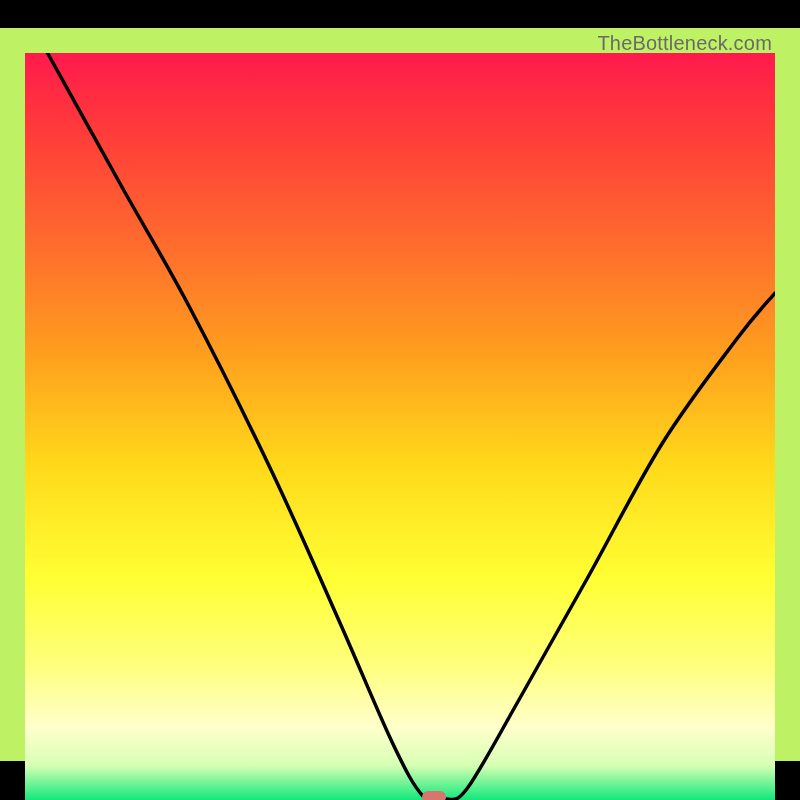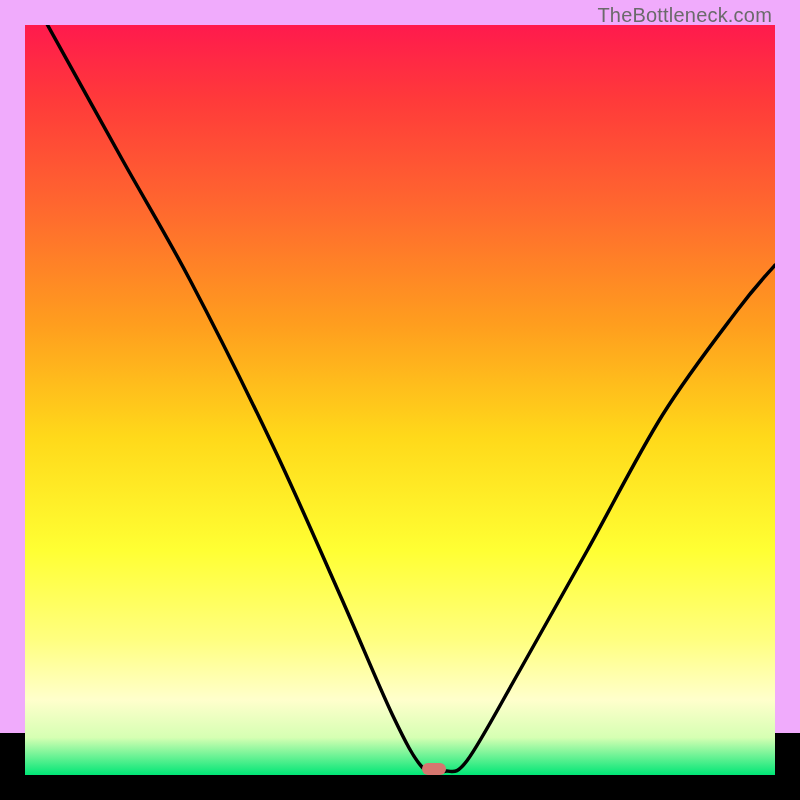--- a/index.html
+++ b/index.html
@@ -8,21 +8,22 @@
     width: 800px;
     height: 800px;
     background: #000;
     overflow: hidden;
     font-family: Arial, Helvetica, sans-serif;
   }
   .frame {
     position: relative;
     width: 800px;
     height: 733px;
-    background: #f0abfc;
+    background: #bef264;
+    margin-top: 28px;
   }
   .plot-area {
     position: absolute;
     left: 25px;
     top: 25px;
     width: 750px;
     height: 750px;
     background: linear-gradient(
       to bottom,
       #ff1a4d 0%,

